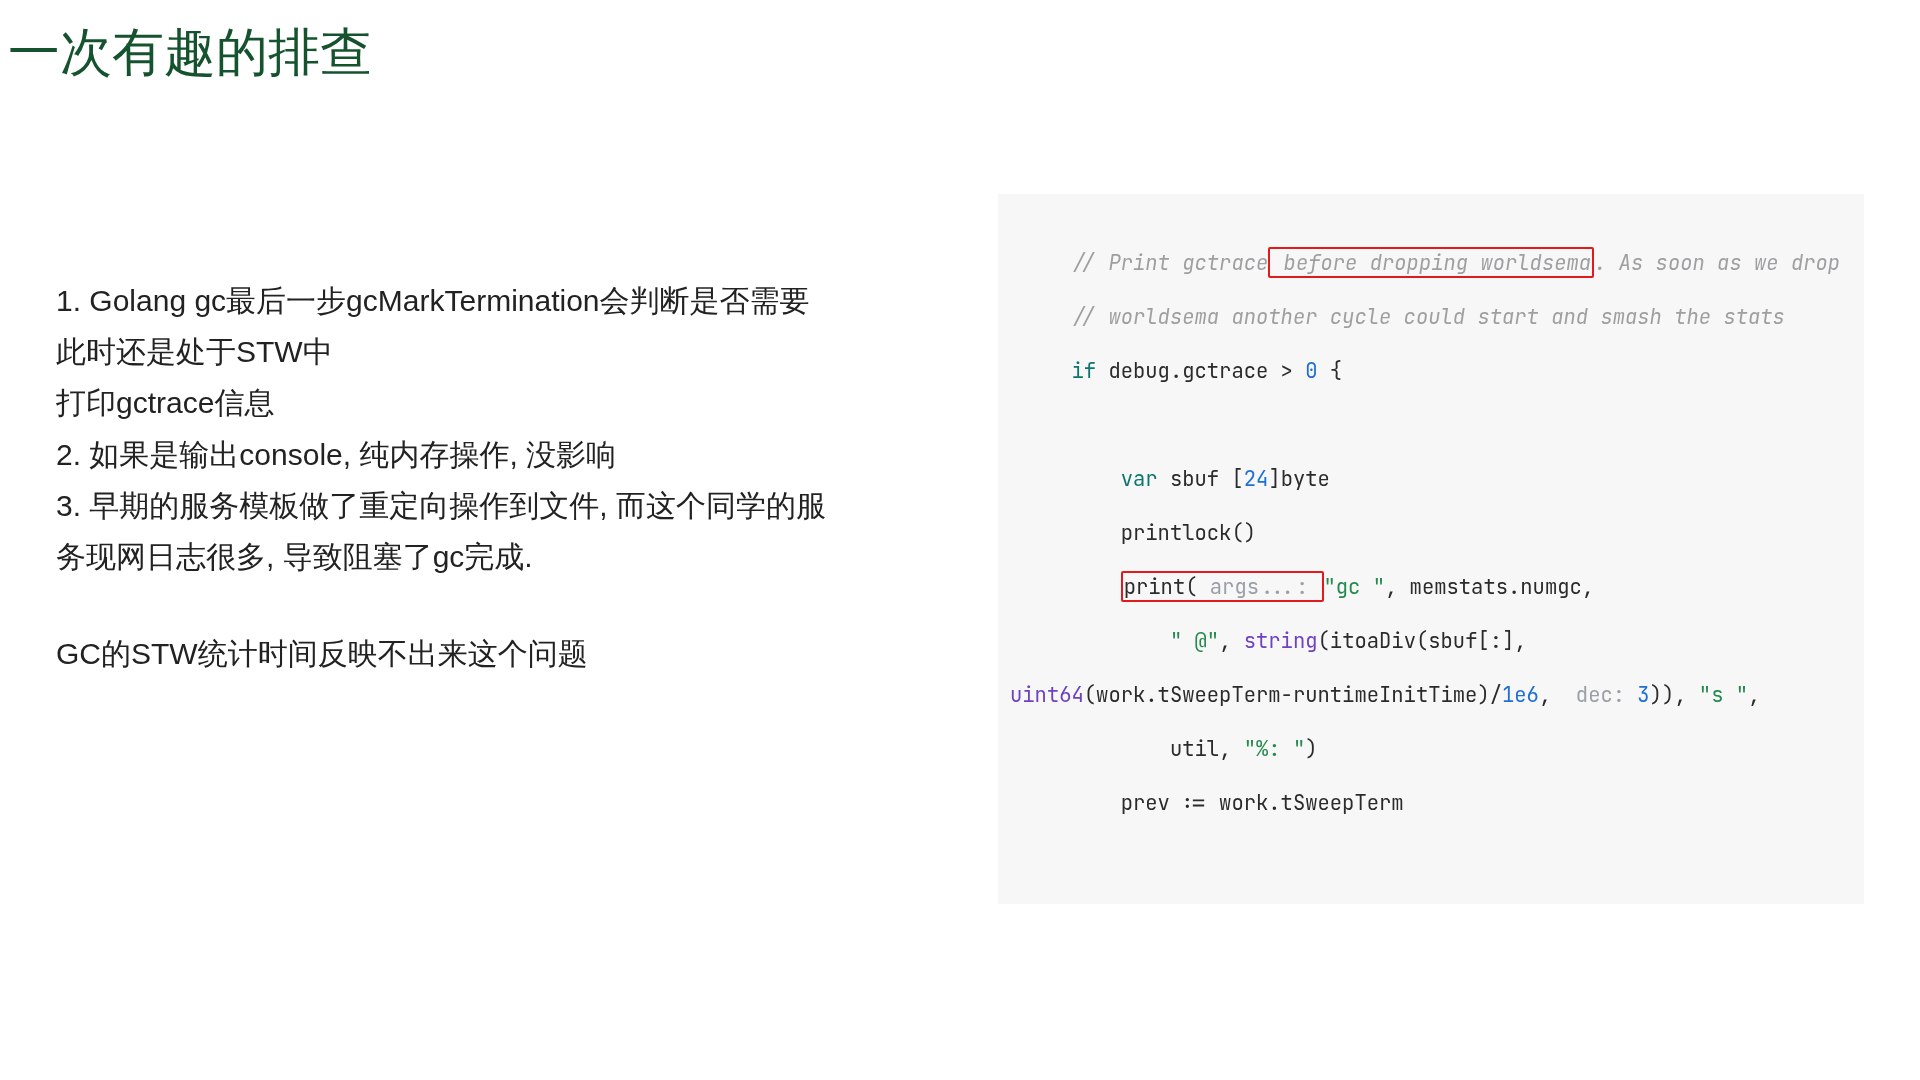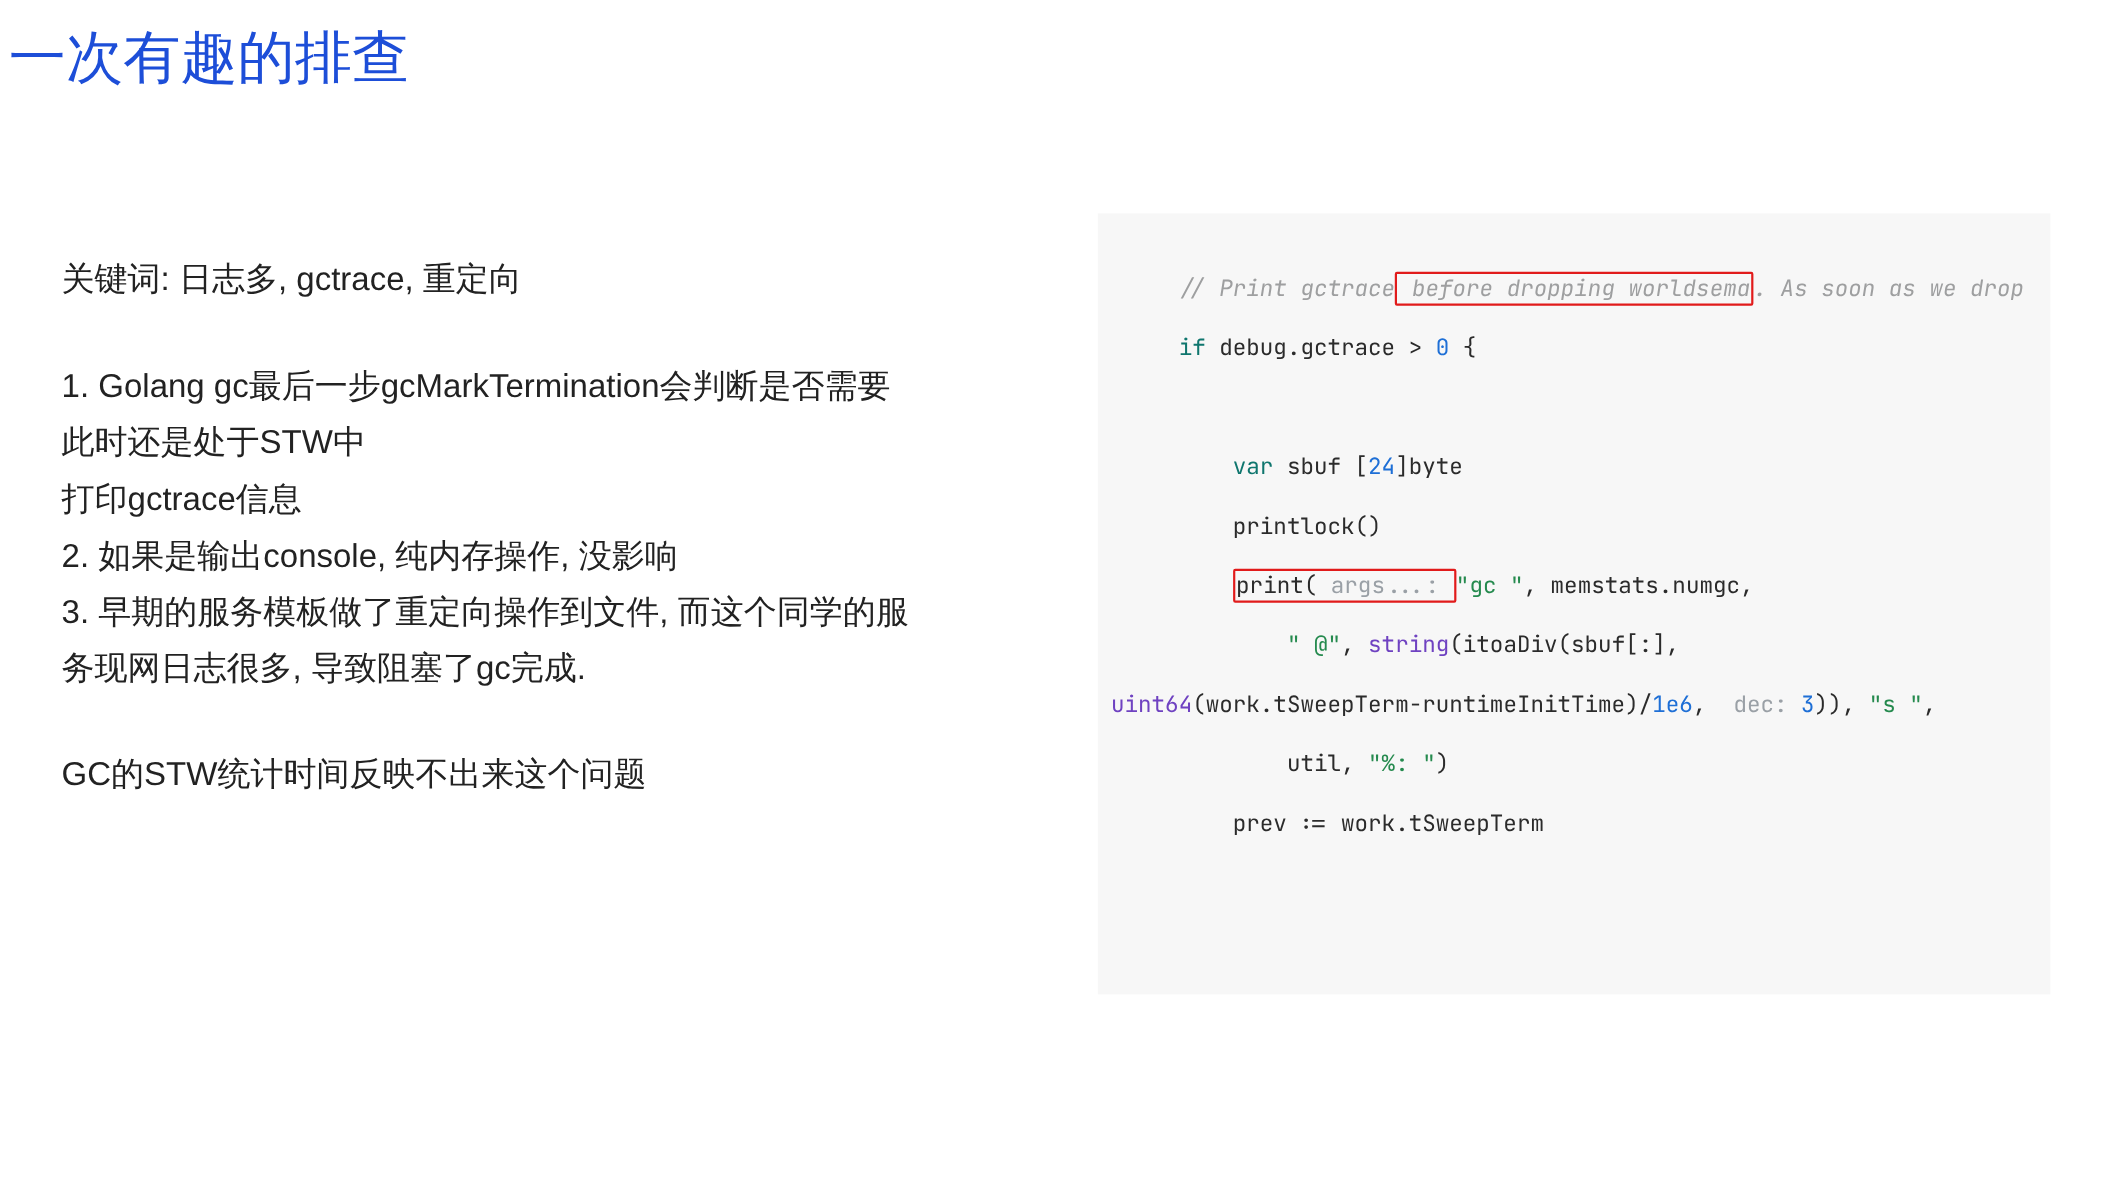--- a/index.html
+++ b/index.html
@@ -16,21 +16,21 @@
     width: 1920px;
     height: 1080px;
     box-sizing: border-box;
   }
   .title {
     position: absolute;
     left: 8px;
     top: 18px;
     font-size: 52px;
     font-weight: 400;
-    color: #1d4ed8;
+    color: #14532d;
     letter-spacing: 0;
   }
   .body-left {
     position: absolute;
     left: 56px;
     top: 230px;
     width: 880px;
     font-size: 30px;
     line-height: 1.64;
     color: #222;
@@ -76,34 +76,34 @@
   }
 </style>
 </head>
 <body>
 
 <div class="slide">
 
   <div class="title">一次有趣的排查</div>
 
   <div class="body-left">
-    <p>关键词: 日志多, gctrace, 重定向</p>
     <div class="gap"></div>
     <p>1. Golang gc最后一步gcMarkTermination会判断是否需要</p>
     <p>此时还是处于STW中</p>
     <p>打印gctrace信息</p>
     <p>2. 如果是输出console, 纯内存操作, 没影响</p>
     <p>3. 早期的服务模板做了重定向操作到文件, 而这个同学的服</p>
     <p>务现网日志很多, 导致阻塞了gc完成.</p>
     <div class="gap"></div>
     <p>GC的STW统计时间反映不出来这个问题</p>
   </div>
 
   <div class="code-panel">
 <span class="ln">     <span class="c-comment"><span>// Print gctrace</span><span class="hl"> before dropping worldsema</span><span>. As soon as we drop</span></span></span>
+<span class="ln">     <span class="c-comment">// worldsema another cycle could start and smash the stats</span></span>
 <span class="ln">     <span class="c-key">if</span><span> debug.gctrace &gt; </span><span class="c-num">0</span><span> {</span></span>
 <span class="ln"> </span>
 <span class="ln">         <span class="c-key">var</span><span> sbuf [</span><span class="c-num">24</span><span>]byte</span></span>
 <span class="ln">         <span>printlock()</span></span>
 <span class="ln">         <span class="hl"><span>print(</span><span class="c-hint"> args...: </span></span><span class="c-str">"gc "</span><span>, memstats.numgc,</span></span>
 <span class="ln">             <span class="c-str">" @"</span><span>, </span><span class="c-builtin">string</span><span>(itoaDiv(sbuf[:],</span></span>
 <span class="ln"><span class="c-builtin">uint64</span><span>(work.tSweepTerm-runtimeInitTime)/</span><span class="c-num">1e6</span><span>,  </span><span class="c-hint">dec: </span><span class="c-num">3</span><span>)), </span><span class="c-str">"s "</span><span>,</span></span>
 <span class="ln">             <span>util, </span><span class="c-str">"%: "</span><span>)</span></span>
 <span class="ln">         <span>prev := work.tSweepTerm</span></span>
 

